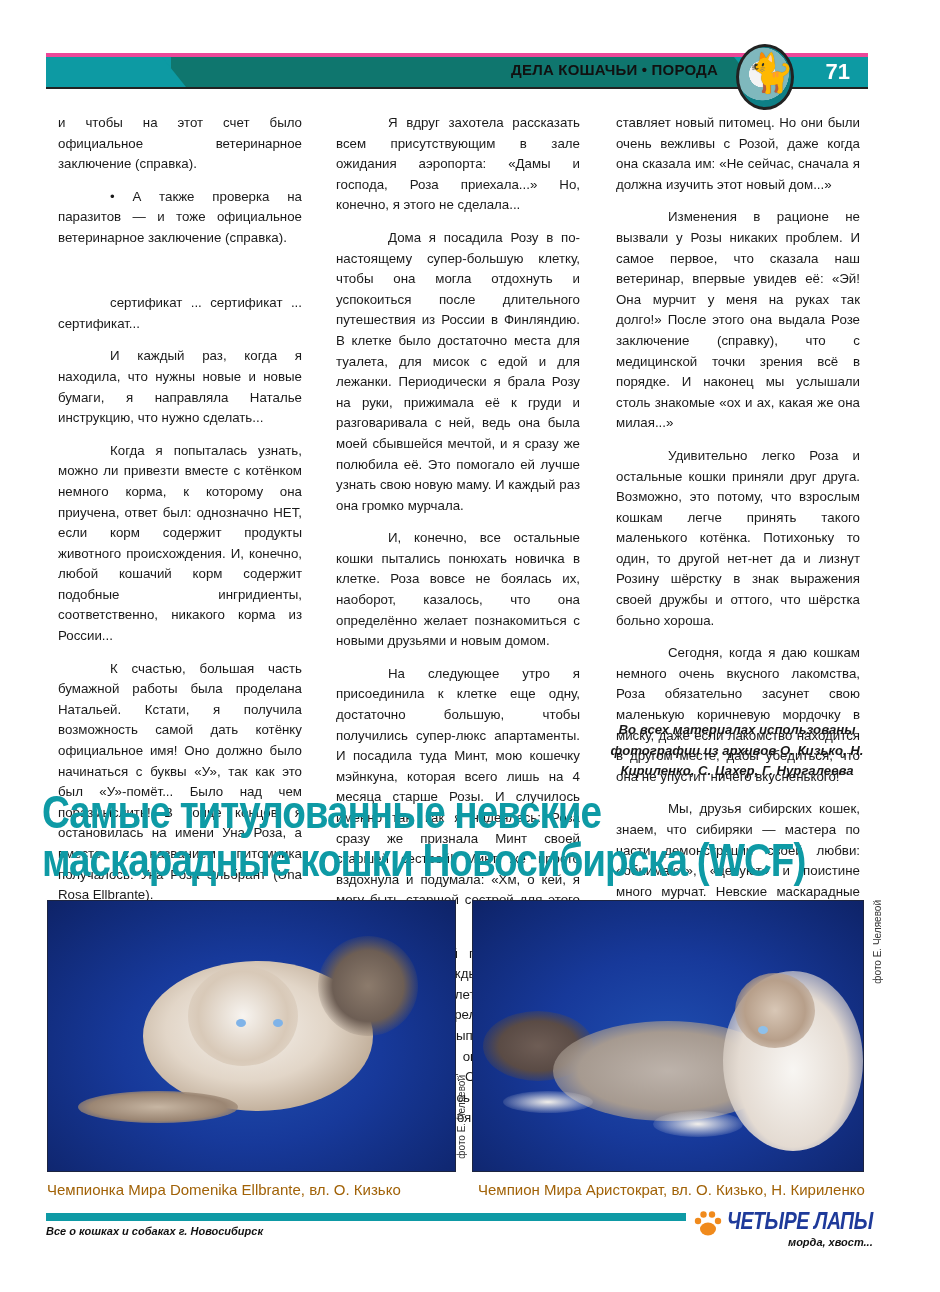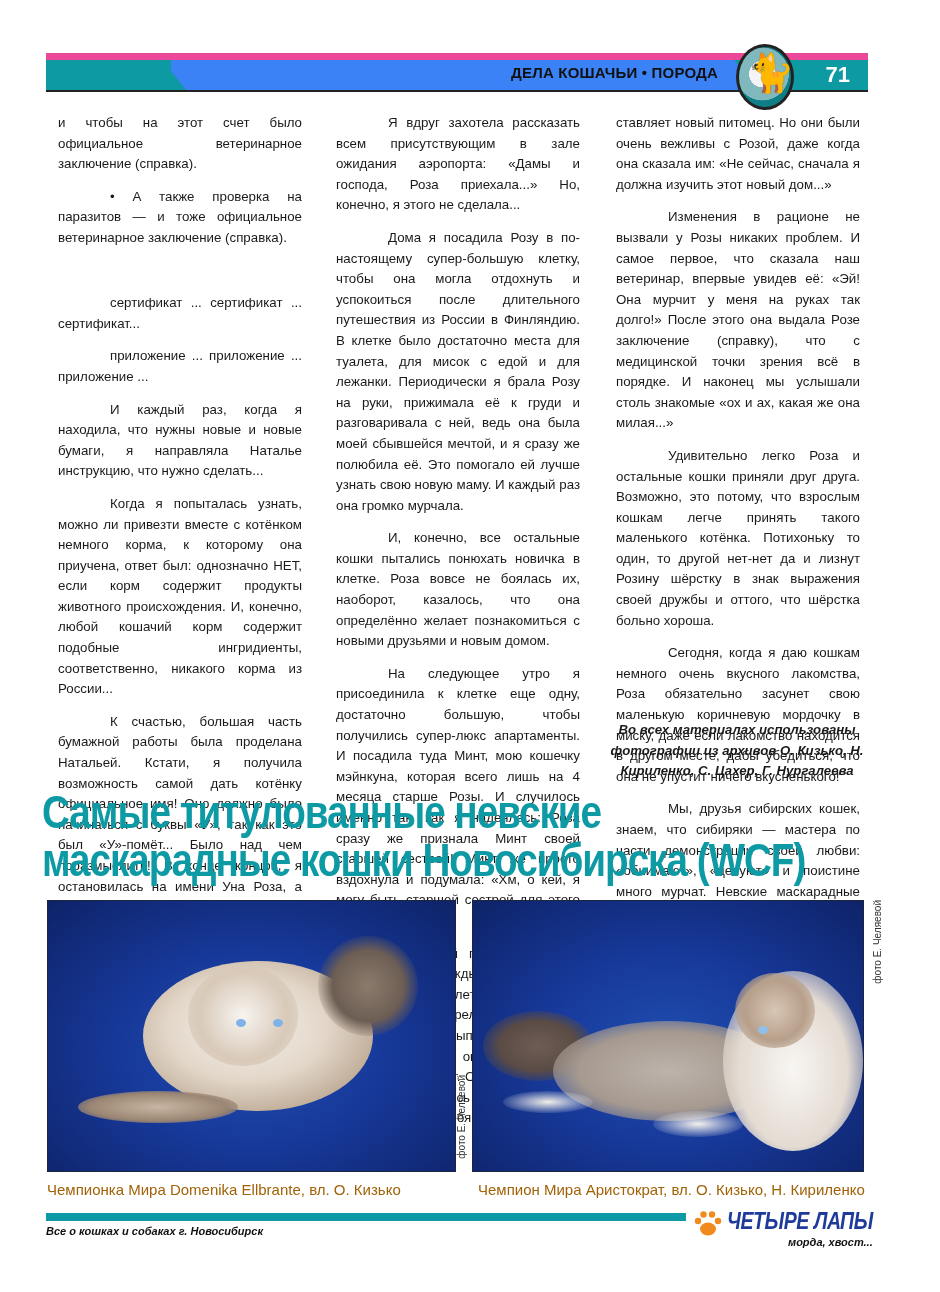--- a/index.html
+++ b/index.html
@@ -1,17 +1,17 @@
 <!DOCTYPE html>
 <html><head>
 <meta charset="utf-8">
 <style>
   html,body{margin:0;padding:0;background:#fff;}
   body{width:940px;height:1292px;position:relative;overflow:hidden;font-family:"Liberation Sans",sans-serif;color:#1a1a1a;}
-  .header{position:absolute;left:46px;top:53px;width:822px;height:30px;background:#3b82f6;border-top:7px solid #ec4899;border-bottom:2px solid #222;box-sizing:content-box;}
+  .header{position:absolute;left:46px;top:53px;width:822px;height:30px;background:#0f766e;border-top:4px solid #ec4899;border-bottom:2px solid #222;box-sizing:content-box;}
   .header .left-band{position:absolute;left:0;top:0;height:30px;width:125px;background:#0d9aa3;clip-path:polygon(0 0,100% 0,100% 0,100% 100%,0 100%);}
   .header .left-band2{position:absolute;left:100px;top:0;height:30px;width:40px;background:#0d9aa3;clip-path:polygon(0 0,40% 0,100% 100%,0 100%);}
   .header .right-band{position:absolute;right:0;top:0;height:30px;width:120px;background:#0d9aa3;}
   .header .right-band2{position:absolute;right:110px;top:0;height:30px;width:40px;background:#0d9aa3;clip-path:polygon(40% 0,100% 0,100% 100%,100% 100%);}
   .section-title{position:absolute;right:150px;top:4px;font-weight:bold;font-size:15px;letter-spacing:0.2px;color:#111;}
   .page-num{position:absolute;right:18px;top:2px;font-weight:bold;font-size:22px;color:#fff;font-family:"Liberation Sans",sans-serif;}
   .cat-badge{position:absolute;left:736px;top:44px;width:52px;height:60px;border-radius:50%;background:radial-gradient(circle at 45% 45%,#f4f4f4 0 30%,#7fb8bd 31% 60%,#0e7f86 61%);border:3px solid #222;}
   .cat-badge .cat{position:absolute;left:8px;top:4px;font-size:38px;color:#f2f2f2;text-shadow:0 0 1px #777;}
 
   .col{position:absolute;top:101px;width:268px;font-size:13.3px;line-height:20.6px;text-align:justify;}
@@ -51,21 +51,20 @@
 </div>
 <div class="cat-badge">
     <span class="cat">🐈</span>
   </div>
 
 <div class="col col1" id="col1">
     <p>и чтобы на этот счет было официальное ветеринарное заключение (справка).</p>
     <p class="ind">• А также проверка на паразитов — и тоже официальное ветеринарное заключение (справка).</p>
     <div class="blank"></div>
     <p class="ind">сертификат ... сертификат ... сертификат...</p>
-    <p class="ind">приложение ... приложение ... приложение ...</p>
     <p class="ind">И каждый раз, когда я находила, что нужны новые и новые бумаги, я направляла Наталье инструкцию, что нужно сделать...</p>
     <p class="ind">Когда я попыталась узнать, можно ли привезти вместе с котёнком немного корма, к которому она приучена, ответ был: однозначно НЕТ, если корм содержит продукты животного происхождения. И, конечно, любой кошачий корм содержит подобные ингридиенты, соответственно, никакого корма из России...</p>
     <p class="ind">К счастью, большая часть бумажной работы была проделана Натальей. Кстати, я получила возможность самой дать котёнку официальное имя! Оно должно было начинаться с буквы «У», так как это был «У»-помёт... Было над чем поразмыслить! В конце концов, я остановилась на имени Уна Роза, а вместе с названием питомника получалось: Уна Роза Эльбрант (Una Rosa Ellbrante).</p>
     <p class="ind">А потом настало 4 сентября... Самолёт из Москвы приземлился в Сеутула... Наталья вышла с кошачьей сумкой-переноской. Через сетку я разглядела маленький чёрный нос и прекрасные голубые глаза... Наконец-то свершилось: у меня появилась невская маскарадная кошечка!</p>
   </div>
 <div class="col col2" id="col2">
     <p class="ind">Я вдруг захотела рассказать всем присутствующим в зале ожидания аэропорта: «Дамы и господа, Роза приехала...» Но, конечно, я этого не сделала...</p>
     <p class="ind">Дома я посадила Розу в по-настоящему супер-большую клетку, чтобы она могла отдохнуть и успокоиться после длительного путешествия из России в Финляндию. В клетке было достаточно места для туалета, для мисок с едой и для лежанки. Периодически я брала Розу на руки, прижимала её к груди и разговаривала с ней, ведь она была моей сбывшейся мечтой, и я сразу же полюбила её. Это помогало ей лучше узнать свою новую маму. И каждый раз она громко мурчала.</p>
     <p class="ind">И, конечно, все остальные кошки пытались понюхать новичка в клетке. Роза вовсе не боялась их, наоборот, казалось, что она определённо желает познакомиться с новыми друзьями и новым домом.</p>
     <p class="ind">На следующее утро я присоединила к клетке еще одну, достаточно большую, чтобы получились супер-люкс апартаменты. И посадила туда Минт, мою кошечку мэйнкуна, которая всего лишь на 4 месяца старше Розы. И случилось именно так, как я надеялась: Роза сразу же признала Минт своей старшей сестрой! Минт же просто вздохнула и подумала: «Хм, о кей, я могу быть старшей сестрой для этого котёнка!»</p>

